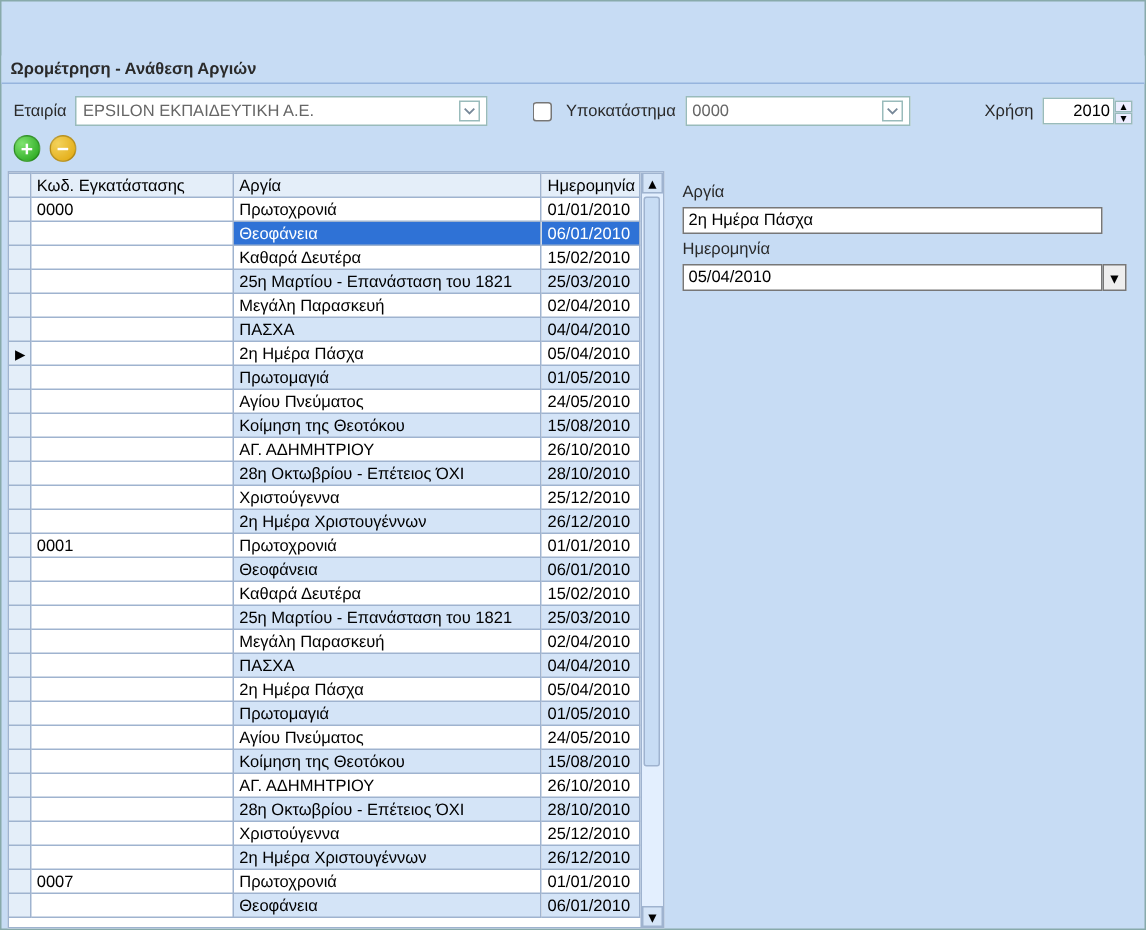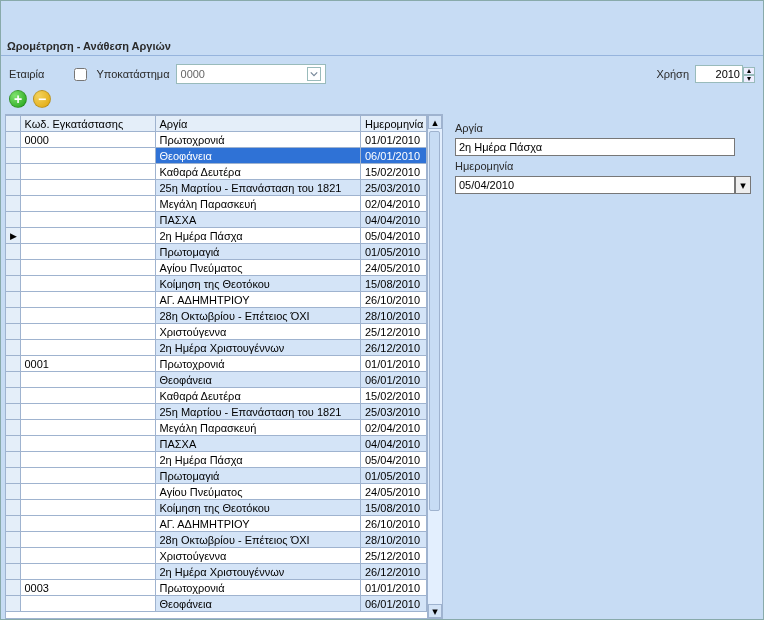--- a/index.html
+++ b/index.html
@@ -51,20 +51,28 @@
 </style>
 </head>
 <body>
 
 <div class="window">
 
   <div class="titlebar">Ωρομέτρηση - Ανάθεση Αργιών</div>
 
   <div class="toolbar-row">
     <span class="label">Εταιρία</span>
+    <div class="combo company">
+      <span>EPSILON ΕΚΠΑΙΔΕΥΤΙΚΗ Α.Ε.</span>
+      <span class="cb-arrow">
+          <svg viewBox="0 0 10 10">
+            <path d="M1 3 L5 7 L9 3" fill="none" stroke="#789" stroke-width="1.5"></path>
+          </svg>
+        </span>
+    </div>
     <input type="checkbox" style="">
     <span class="label">Υποκατάστημα</span>
     <div class="combo branch">
       <span>0000</span>
       <span class="cb-arrow">
           <svg viewBox="0 0 10 10">
             <path d="M1 3 L5 7 L9 3" fill="none" stroke="#789" stroke-width="1.5"></path>
           </svg>
         </span>
     </div>
@@ -267,21 +275,21 @@
                 <td class="date">25/12/2010</td>
               </tr>
               <tr class="row even">
                 <td class="marker"></td>
                 <td></td>
                 <td class="hname">2η Ημέρα Χριστουγέννων</td>
                 <td class="date">26/12/2010</td>
               </tr>
               <tr class="row odd">
                 <td class="marker"></td>
-                <td>0003</td>
+                <td>0007</td>
                 <td class="hname">Πρωτοχρονιά</td>
                 <td class="date">01/01/2010</td>
               </tr>
               <tr class="row even">
                 <td class="marker"></td>
                 <td></td>
                 <td class="hname">Θεοφάνεια</td>
                 <td class="date">06/01/2010</td>
               </tr>
             </tbody>

